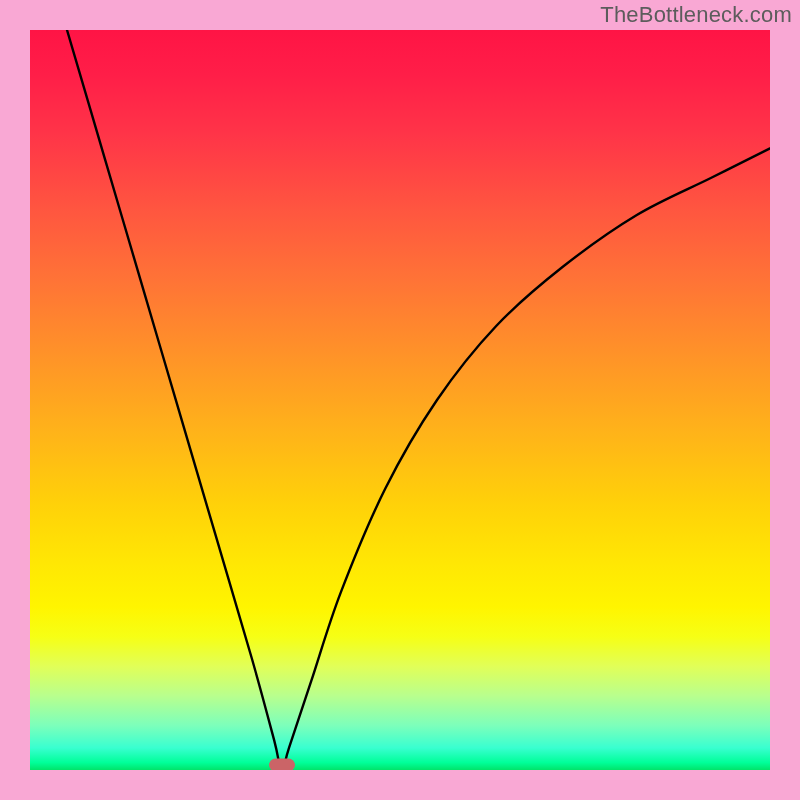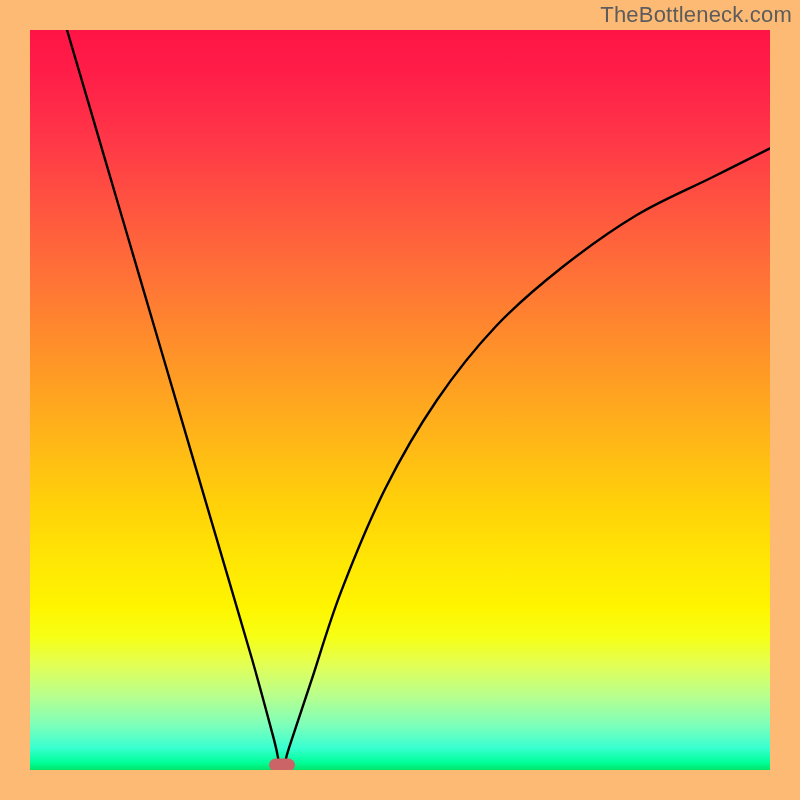--- a/index.html
+++ b/index.html
@@ -8,21 +8,21 @@
     width: 800px;
     height: 800px;
     overflow: hidden;
     background: #000;
     font-family: Arial, Helvetica, sans-serif;
   }
   .frame {
     position: relative;
     width: 800px;
     height: 800px;
-    background: #fdba74;
+    background: #f9a8d4;
   }
   .watermark {
     position: absolute;
     top: 2px;
     right: 8px;
     color: #5c5c5c;
     font-size: 22px;
     font-weight: 500;
     letter-spacing: 0.2px;
     z-index: 10;

